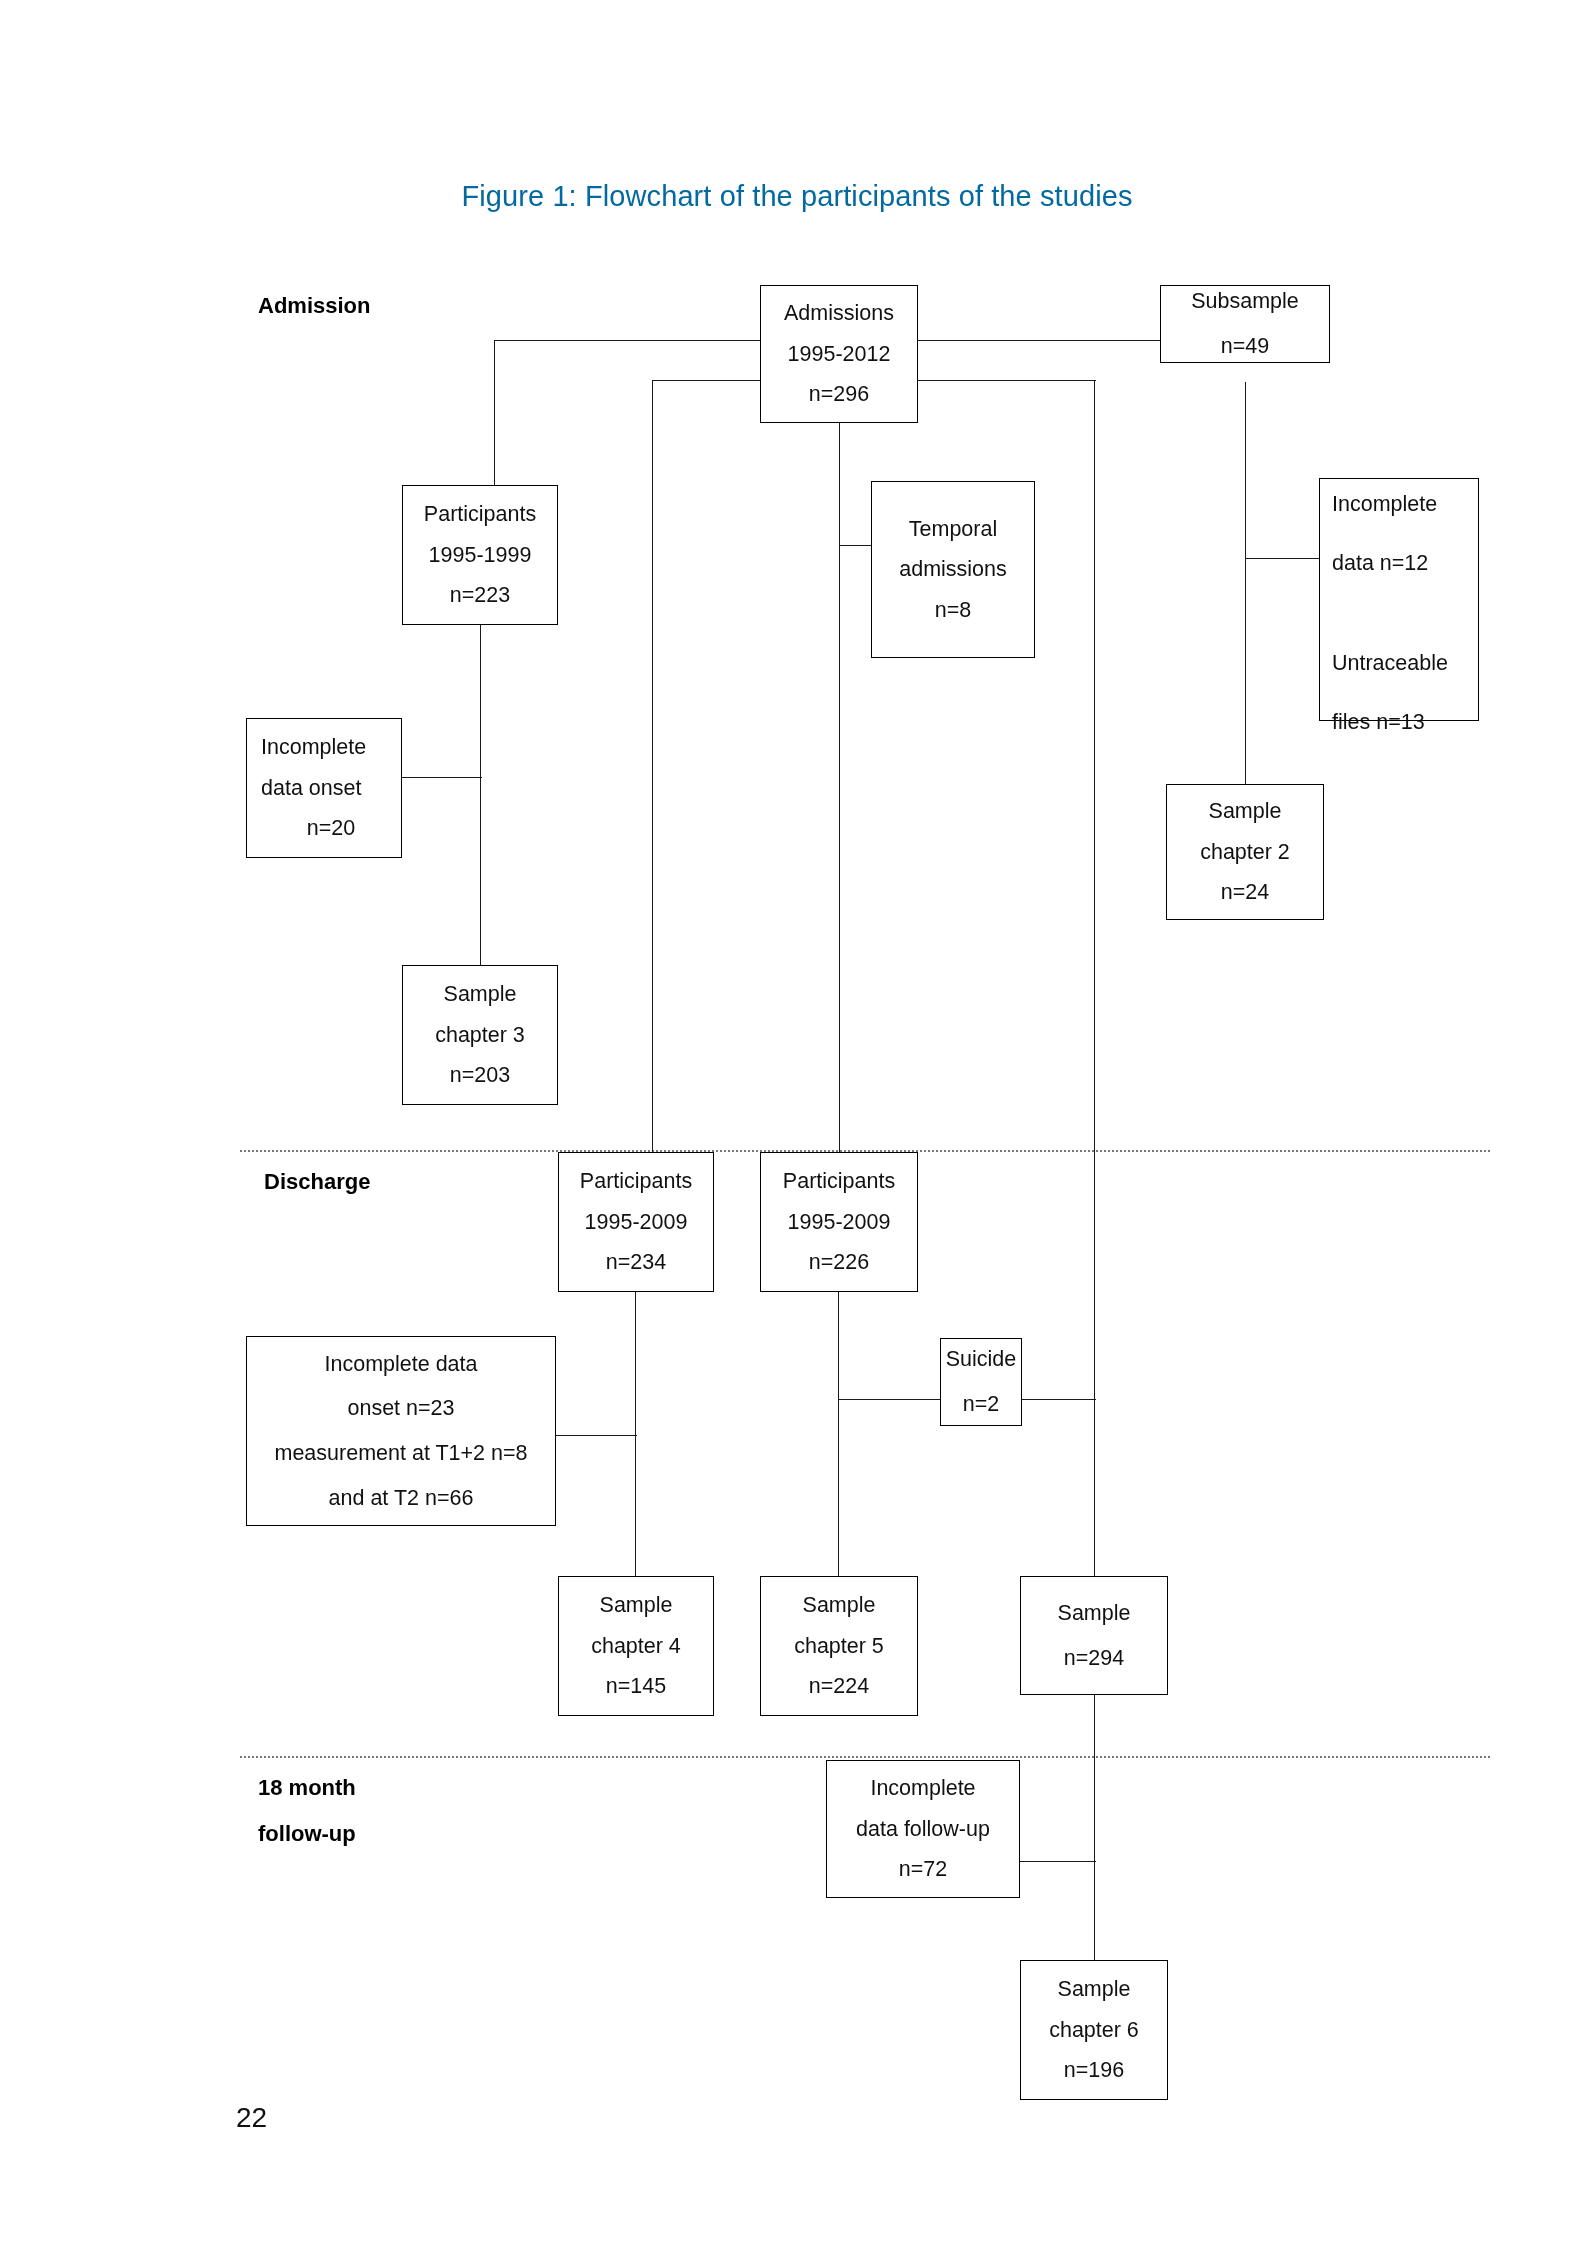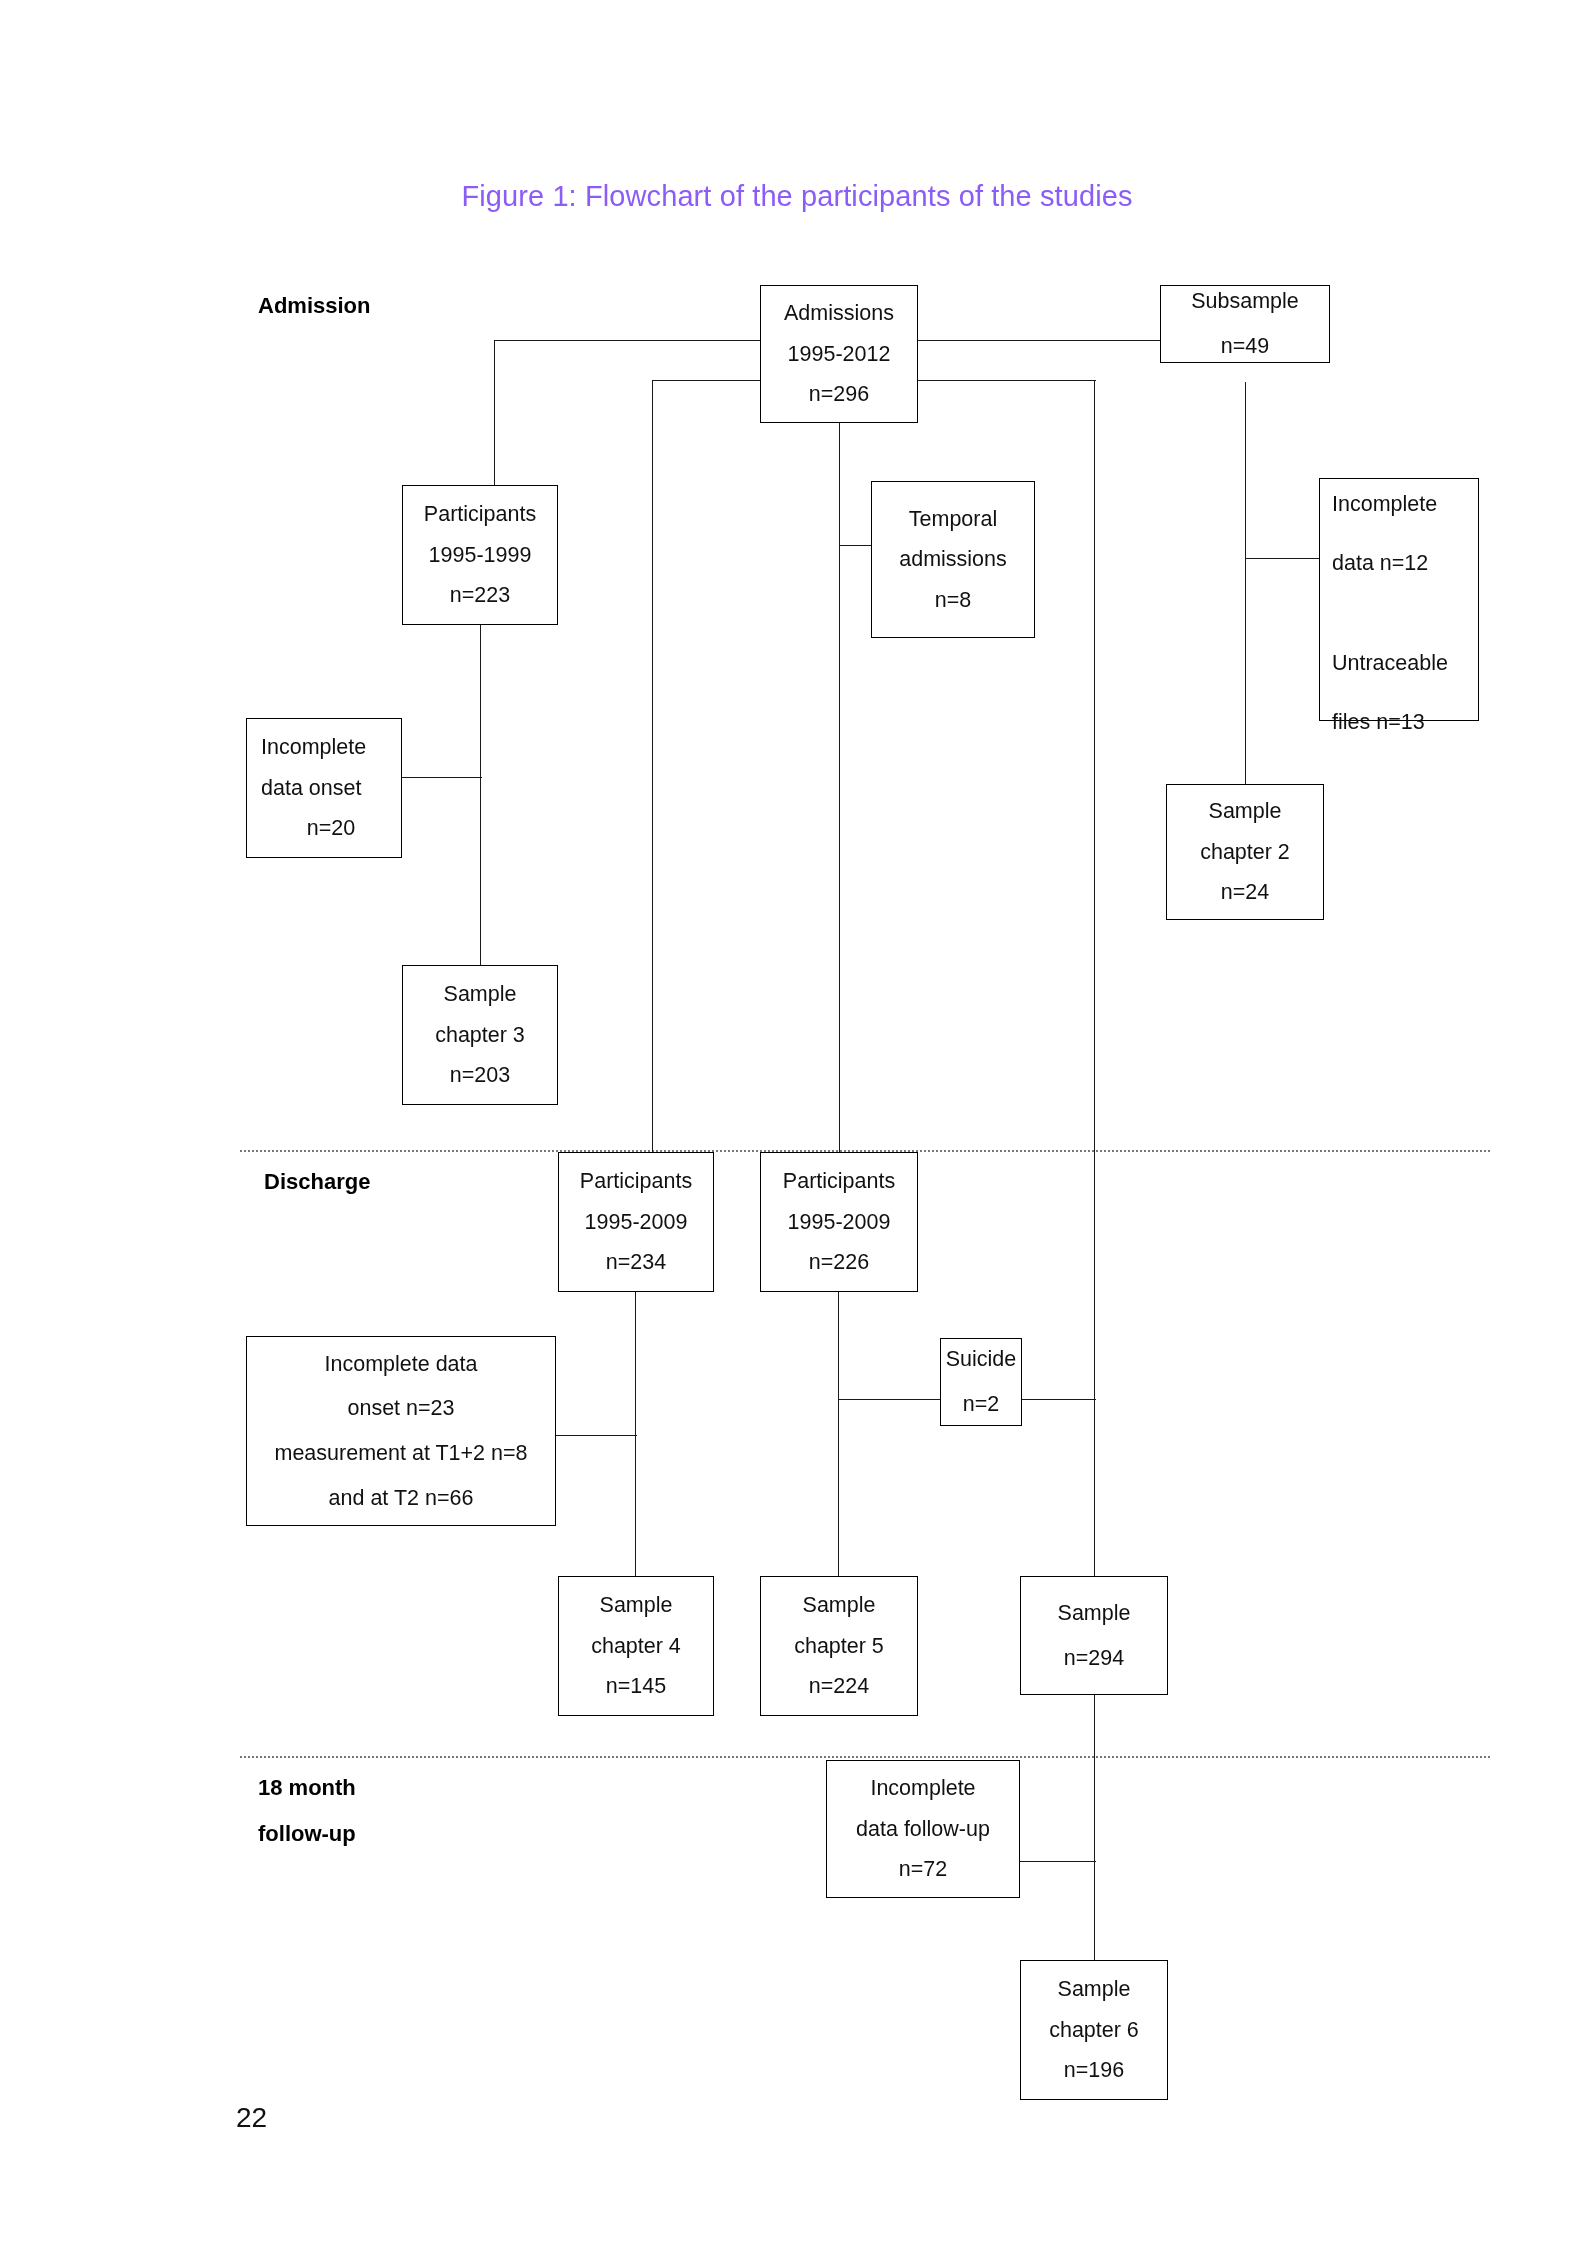--- a/index.html
+++ b/index.html
@@ -21,21 +21,21 @@
 
   
   .fig-title {
     position: absolute;
     left: 0;
     top: 180px;
     width: 1594px;
     text-align: center;
     font-size: 29px;
     letter-spacing: 0.1px;
-    color: #8b5cf6;
+    color: #0369a1;
   }
 
   
   .stage-label {
     position: absolute;
     font-size: 22px;
     font-weight: bold;
     color: #000;
     white-space: pre-line;
     line-height: 1.75;
@@ -151,21 +151,21 @@
     <span class="ln">Subsample</span>
     <span class="ln">n=49</span>
   </div>
 
   <div class="node gap" style="left:402px; top:485px; width:156px; height:140px;">
     <span class="ln">Participants</span>
     <span class="ln">1995-1999</span>
     <span class="ln">n=223</span>
   </div>
 
-  <div class="node gap" style="left:871px; top:481px; width:164px; height:157px;">
+  <div class="node gap" style="left:871px; top:481px; width:164px; height:177px;">
     <span class="ln">Temporal</span>
     <span class="ln">admissions</span>
     <span class="ln">n=8</span>
   </div>
 
   <div class="node" style="left:1319px; top:478px; width:160px; height:243px; justify-content:flex-start; padding-top:14px; align-items:flex-start; padding-left:12px; text-align:left;">
     <span class="ln" style="margin-bottom:36px;">Incomplete</span>
     <span class="ln" style="margin-bottom:78px;">data  n=12</span>
     <span class="ln" style="margin-bottom:36px;">Untraceable</span>
     <span class="ln">files n=13</span>

